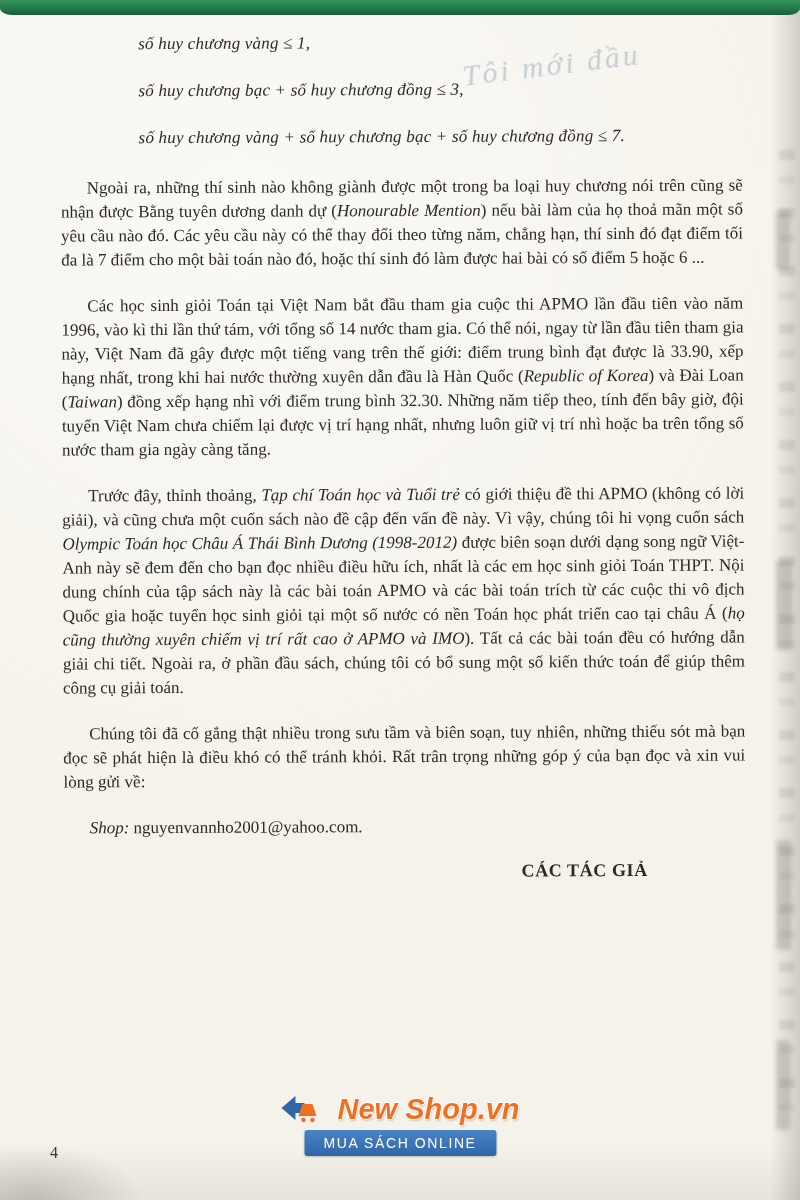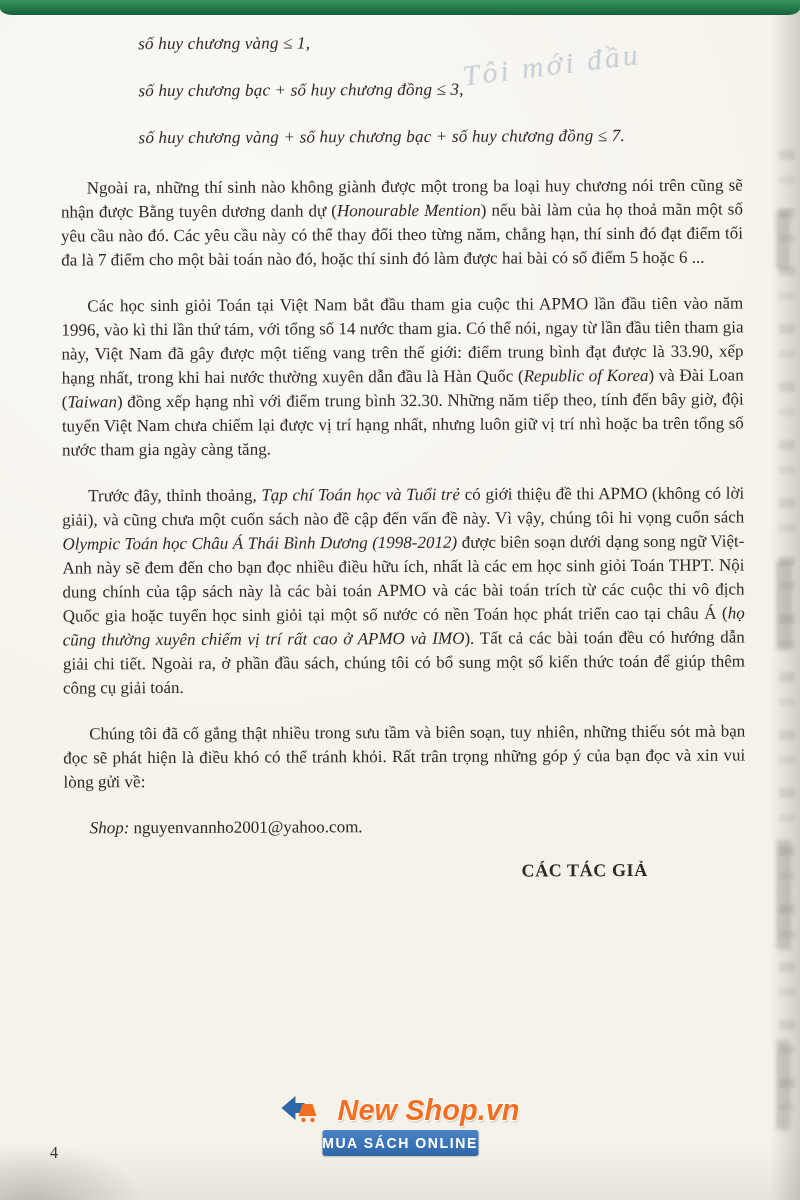--- a/index.html
+++ b/index.html
@@ -69,34 +69,34 @@
     letter-spacing: .6px;
   }
   .page-num {
     position: absolute; left: 50px; bottom: 38px;
     font-size: 16px; color: #3a3731;
   }
   .watermark {
     position: absolute; left: 50%; bottom: 44px;
     transform: translateX(-50%); text-align: center;
   }
-  .brand-row { display: flex; align-items: center; justify-content: center; gap: 19px; }
+  .brand-row { display: flex; align-items: flex-start; justify-content: center; gap: 19px; }
   .brand-text {
     font-family: "Liberation Sans", "DejaVu Sans", sans-serif;
     font-style: italic; font-weight: bold; font-size: 29px;
     color: #f26f21;
     text-shadow: 0 1px 0 #fff, 0 -1px 0 #fff, 1px 0 0 #fff, -1px 0 0 #fff, 1px 2px 2px rgba(0,0,0,.18);
     white-space: nowrap;
   }
   .tagline {
-    margin: 3px auto 0 auto; width: 156px;
+    margin: 3px auto 0 auto; width: 192px;
     background: linear-gradient(180deg, #4a84c6, #2f66a8);
     color: #fff;
     font-family: "Liberation Sans", "DejaVu Sans", sans-serif;
-    font-weight: bold; font-size: 14px; letter-spacing: 1.6px;
+    font-weight: normal; font-size: 14px; letter-spacing: 1.6px;
     padding: 5px 0; border-radius: 3px;
     box-shadow: 0 1px 2px rgba(0,0,0,.2);
   }
 </style>
 </head>
 <body>
 
 <div class="scan">
 
   <div class="cover-edge"></div>

